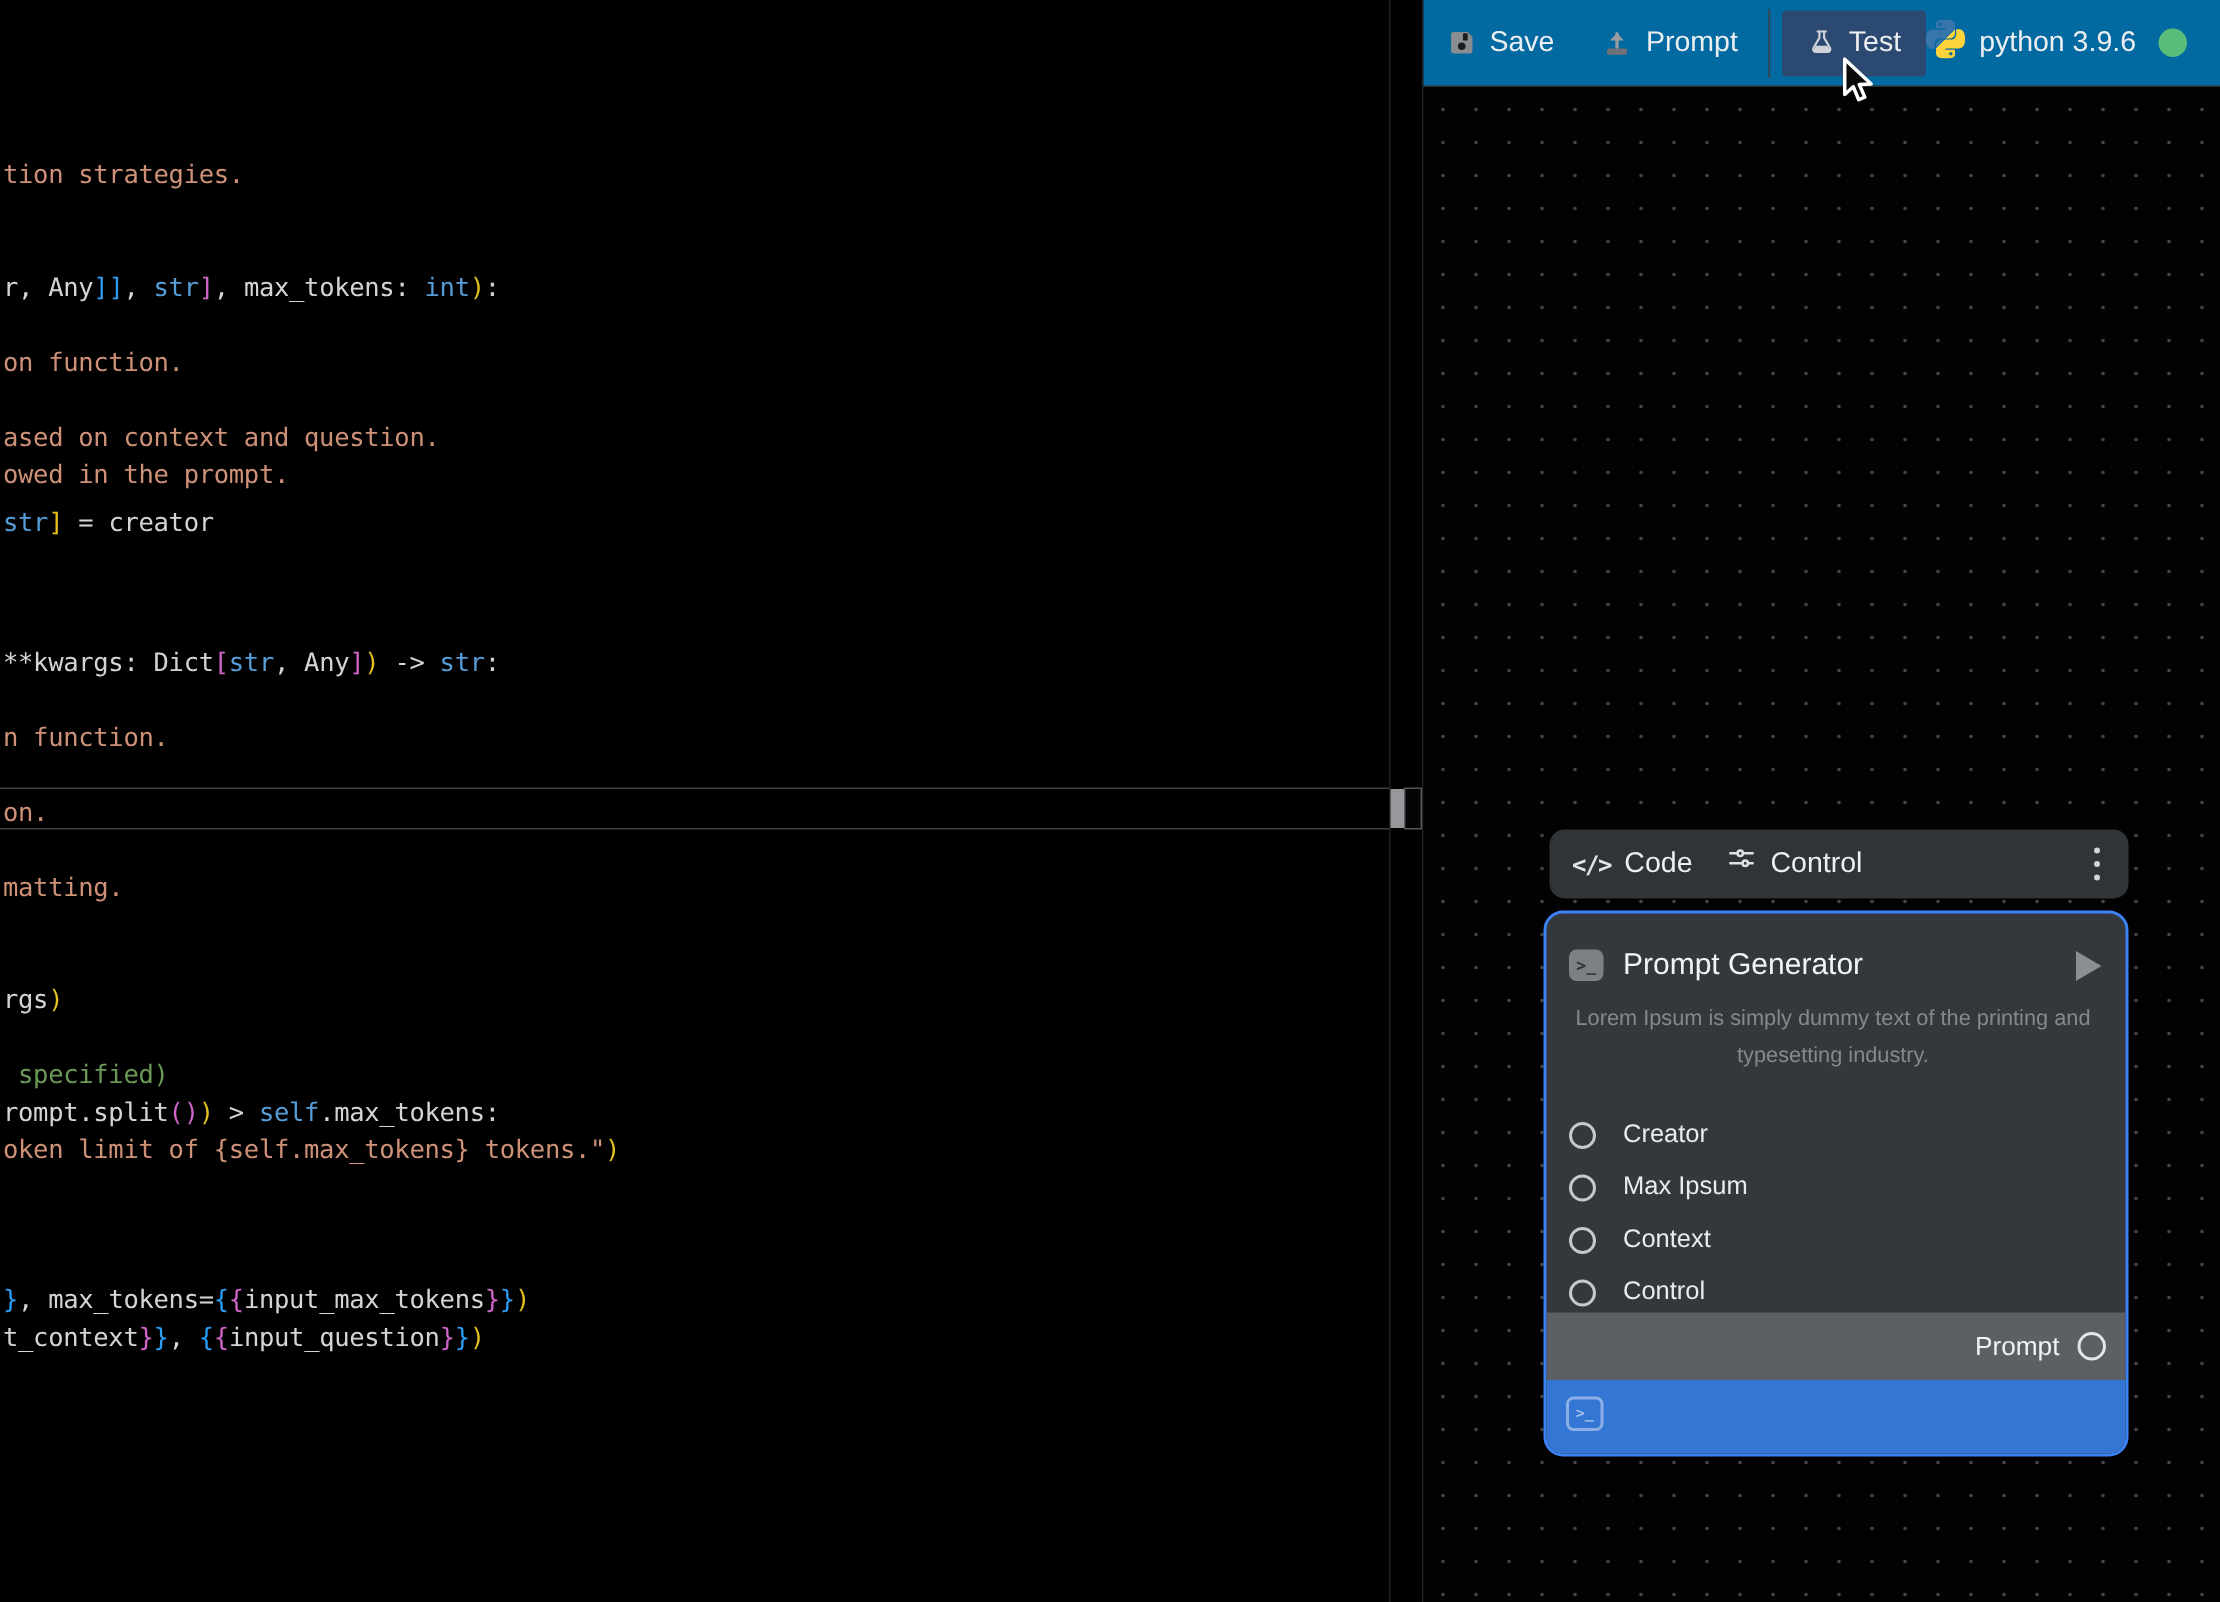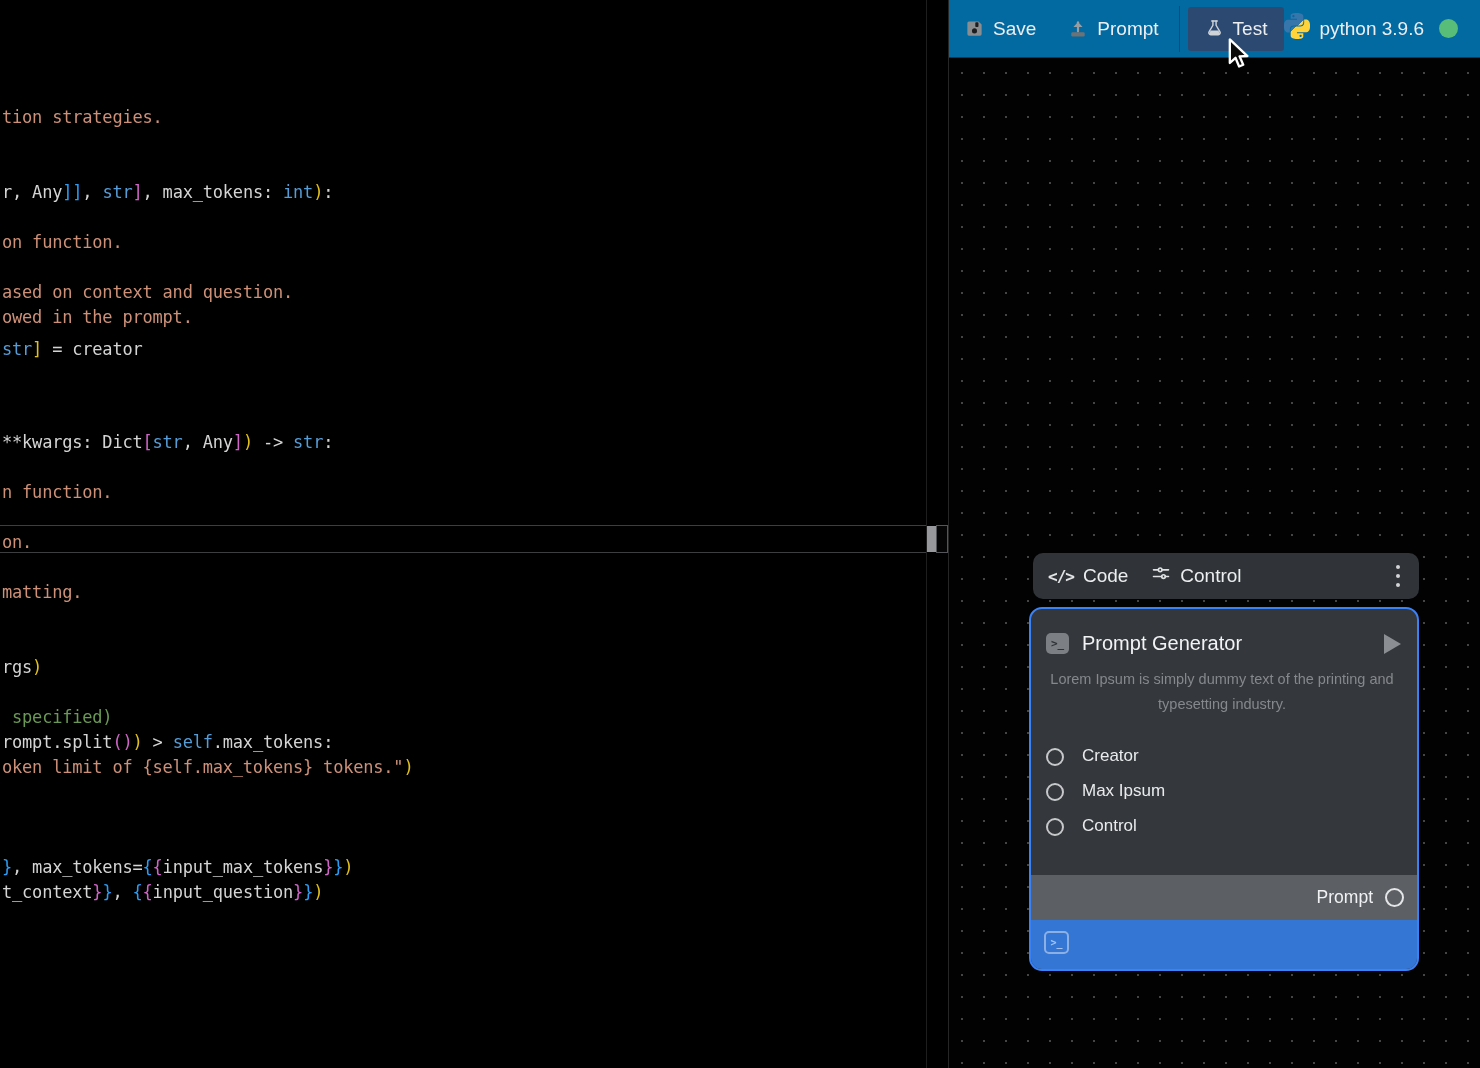--- a/index.html
+++ b/index.html
@@ -196,20 +196,24 @@
               <div class="input-row">
                 <span class="radio"></span>
                 <span class="input-label">Creator</span>
               </div>
               <div class="input-row">
                 <span class="radio"></span>
                 <span class="input-label">Max Ipsum</span>
               </div>
               <div class="input-row">
                 <span class="radio"></span>
+                <span class="input-label">Context</span>
+              </div>
+              <div class="input-row">
+                <span class="radio"></span>
                 <span class="input-label">Control</span>
               </div>
             </div>
         </div>
         <div class="node-output">
           <span class="output-label">Prompt</span>
           <span class="port"></span>
         </div>
         <div class="node-footer">
           <span class="term-outline">&gt;_</span>

